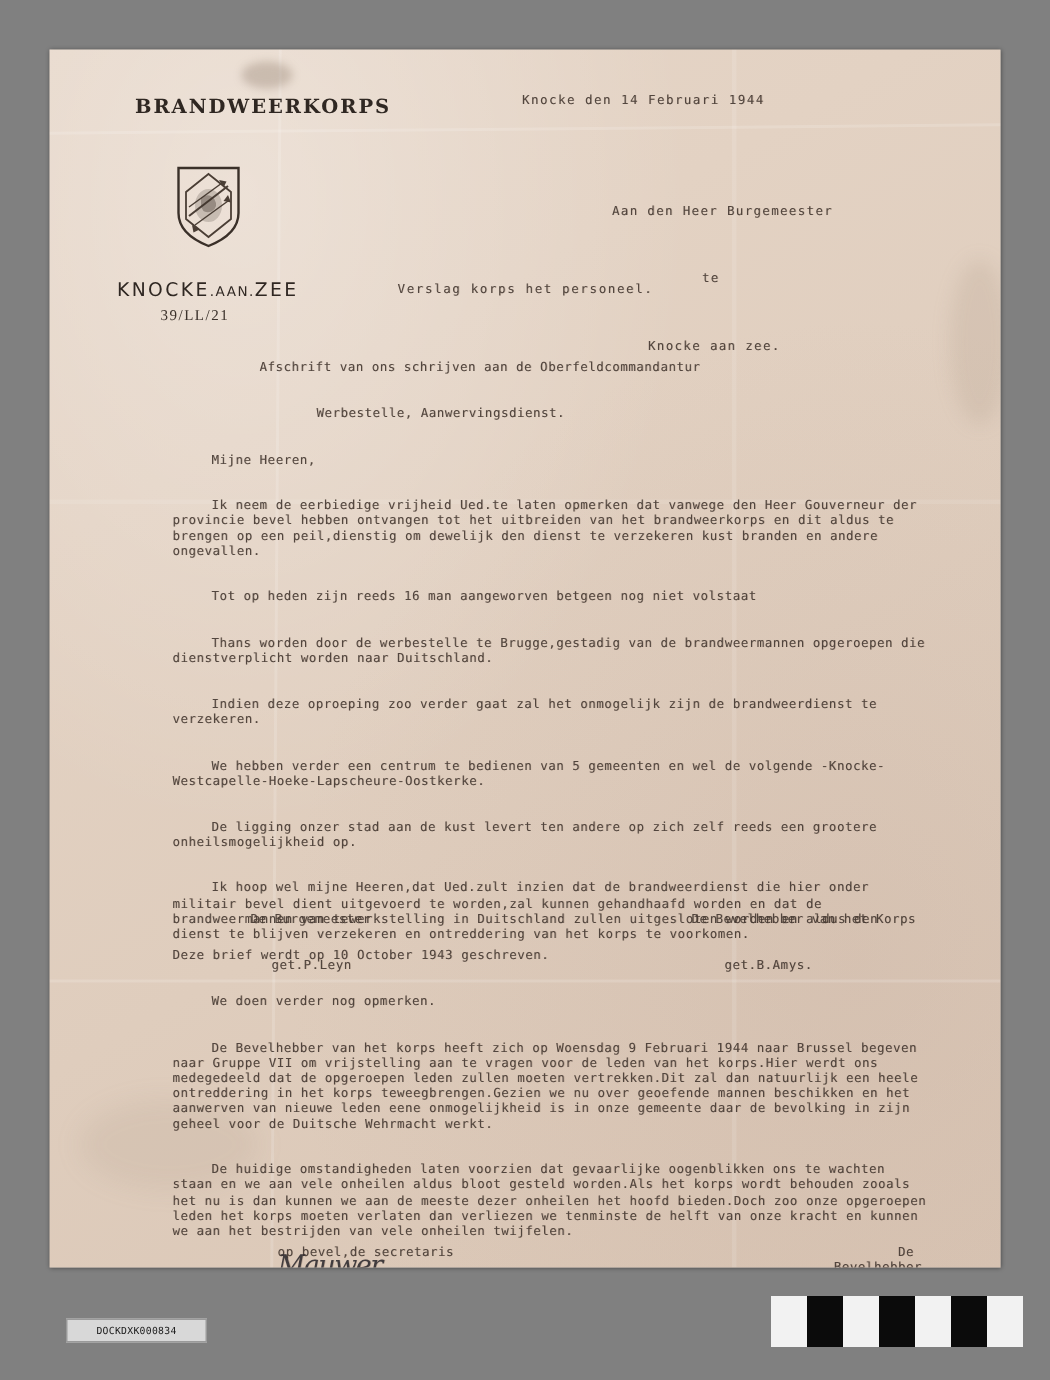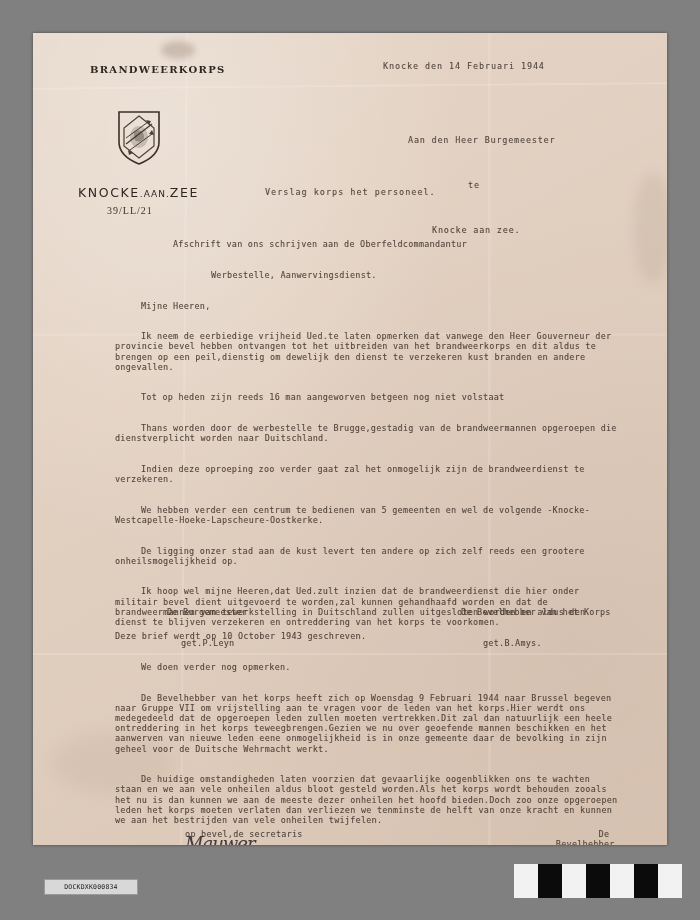--- a/index.html
+++ b/index.html
@@ -44,38 +44,38 @@
     white-space:pre-wrap;
     text-shadow:0.4px 0.3px 0 rgba(90,70,55,0.35);
     opacity:0.92;
   }
 
   
   .letterhead{position:absolute;left:0;top:0;width:250px;}
   .lh-title{
     position:absolute;left:57px;top:31px;
     font-family:"DejaVu Serif","Liberation Serif",serif;
-    font-size:10px;font-weight:bold;letter-spacing:1.3px;
+    font-size:13px;font-weight:bold;letter-spacing:1.3px;
     color:#2f2722;
   }
   .shield{position:absolute;left:83px;top:77px;width:46px;height:56px;}
   .lh-city{
     position:absolute;left:45px;top:152px;
     font-family:"DejaVu Sans","Liberation Sans",sans-serif;
     font-size:12.5px;letter-spacing:1.6px;color:#2f2722;text-align:right;
   }
   .lh-city .small{font-size:9px;letter-spacing:1px;}
   .lh-ref{
     position:absolute;left:74px;top:172px;
     font-family:Liberation Serif, serif;
     font-size:10px;letter-spacing:1px;color:#3b312b;
   }
 
   
-  .hdr-date{position:absolute;left:350px;top:28px;letter-spacing:1px;}
+  .hdr-date{position:absolute;left:315px;top:28px;letter-spacing:1px;}
   .hdr-addr{position:absolute;left:303px;top:70px;letter-spacing:0.9px;line-height:15px;}
   .hdr-addr .ind1{display:block;padding-left:72px;}
 
   
   .subject{position:absolute;left:232px;top:154px;letter-spacing:1.1px;}
 
   
   .body-block{position:absolute;left:82px;top:186px;width:505px;}
   .body-block p{margin:0;text-indent:26px;}
   .body-block p.ind-mid{text-indent:58px;}

